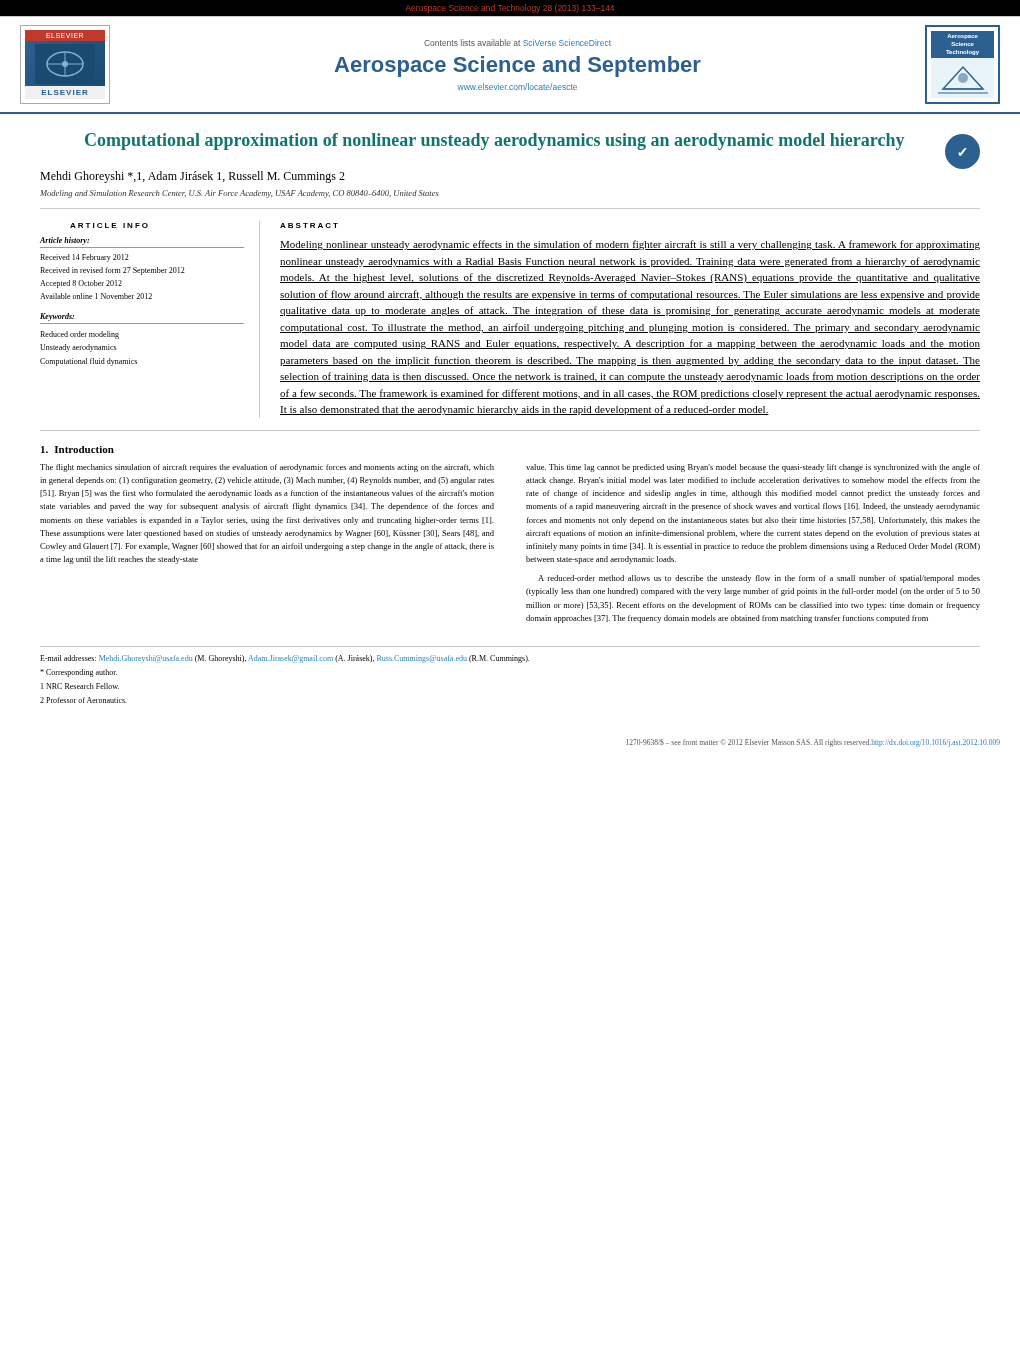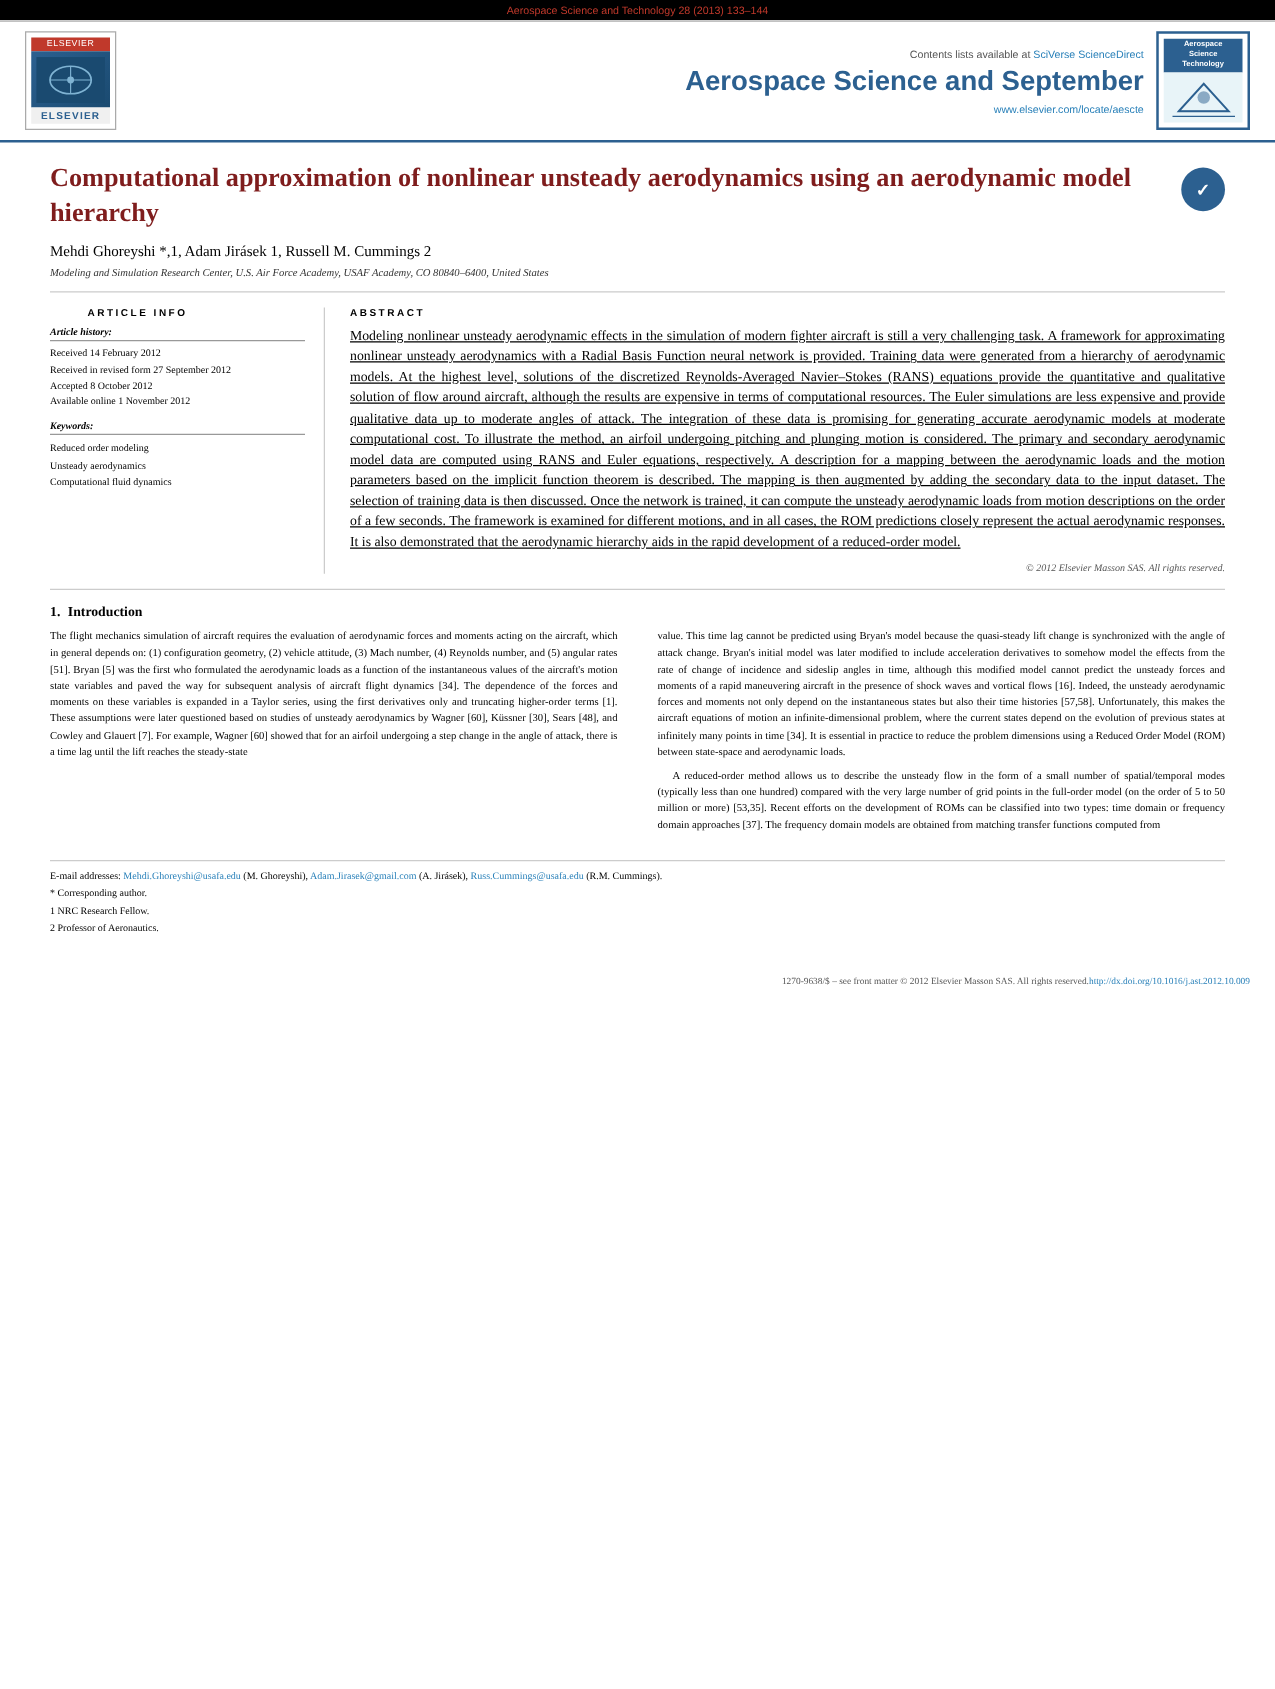--- a/index.html
+++ b/index.html
@@ -29,21 +29,21 @@
       align-items: center;
       padding: 8px 20px;
       border-bottom: 2px solid #2c6090;
       gap: 10px;
     }
 
     .elsevier-logo-box {
       border: 1px solid #aaa;
       padding: 4px;
       text-align: center;
-      width: 73px;
+      width: 90px;
     }
 
     .elsevier-logo-top {
       background: #c0392b;
       color: white;
       font-size: 7px;
       padding: 2px 4px;
       text-align: center;
       font-family: Arial, sans-serif;
       letter-spacing: 0.5px;
@@ -68,21 +68,21 @@
       font-size: 8px;
       font-weight: bold;
       padding: 2px;
       text-align: center;
       font-family: Arial, sans-serif;
       letter-spacing: 1px;
     }
 
     .header-center {
       flex: 1;
-      text-align: right;
+      text-align: center;
     }
 
     .sciverse-link {
       font-size: 8.5px;
       color: #555;
       font-family: Arial, sans-serif;
       margin-bottom: 2px;
     }
 
     .sciverse-link a {
@@ -138,26 +138,27 @@
       padding: 15px 40px;
     }
 
     .crossmark-wrap {
       display: flex;
       align-items: flex-start;
       gap: 10px;
     }
 
     .paper-title {
-      font-size: 21px;
-      font-weight: bold;
-      color: #7f1d1d;
+      font-size: 18px;
+      font-weight: bold;
+      color: #0f766e;
       margin-bottom: 10px;
       line-height: 1.3;
       flex: 1;
+      margin-left: 44px;
     }
 
     .crossmark-icon {
       width: 35px;
       height: 35px;
       flex-shrink: 0;
       background: #2c6090;
       border-radius: 50%;
       display: flex;
       align-items: center;
@@ -431,21 +432,20 @@
           <div>Reduced order modeling</div>
           <div>Unsteady aerodynamics</div>
           <div>Computational fluid dynamics</div>
         </div>
       </div>
     </div>
 
     <div class="abstract-col">
       <div class="abstract-title">ABSTRACT</div>
       <div class="abstract-text">Modeling nonlinear unsteady aerodynamic effects in the simulation of modern fighter aircraft is still a very challenging task. A framework for approximating nonlinear unsteady aerodynamics with a Radial Basis Function neural network is provided. Training data were generated from a hierarchy of aerodynamic models. At the highest level, solutions of the discretized Reynolds-Averaged Navier–Stokes (RANS) equations provide the quantitative and qualitative solution of flow around aircraft, although the results are expensive in terms of computational resources. The Euler simulations are less expensive and provide qualitative data up to moderate angles of attack. The integration of these data is promising for generating accurate aerodynamic models at moderate computational cost. To illustrate the method, an airfoil undergoing pitching and plunging motion is considered. The primary and secondary aerodynamic model data are computed using RANS and Euler equations, respectively. A description for a mapping between the aerodynamic loads and the motion parameters based on the implicit function theorem is described. The mapping is then augmented by adding the secondary data to the input dataset. The selection of training data is then discussed. Once the network is trained, it can compute the unsteady aerodynamic loads from motion descriptions on the order of a few seconds. The framework is examined for different motions, and in all cases, the ROM predictions closely represent the actual aerodynamic responses. It is also demonstrated that the aerodynamic hierarchy aids in the rapid development of a reduced-order model.</div>
-      <div class="copyright-line">© 2012 Elsevier Masson SAS. All rights reserved.</div>
     </div>
   </div>
 
   <div class="section1-area">
     <div style="display:flex; gap:6px; margin-bottom:6px;">
       <span class="section-number">1.</span>
       <span class="section-label">Introduction</span>
     </div>
 
     <div class="body-two-col">

